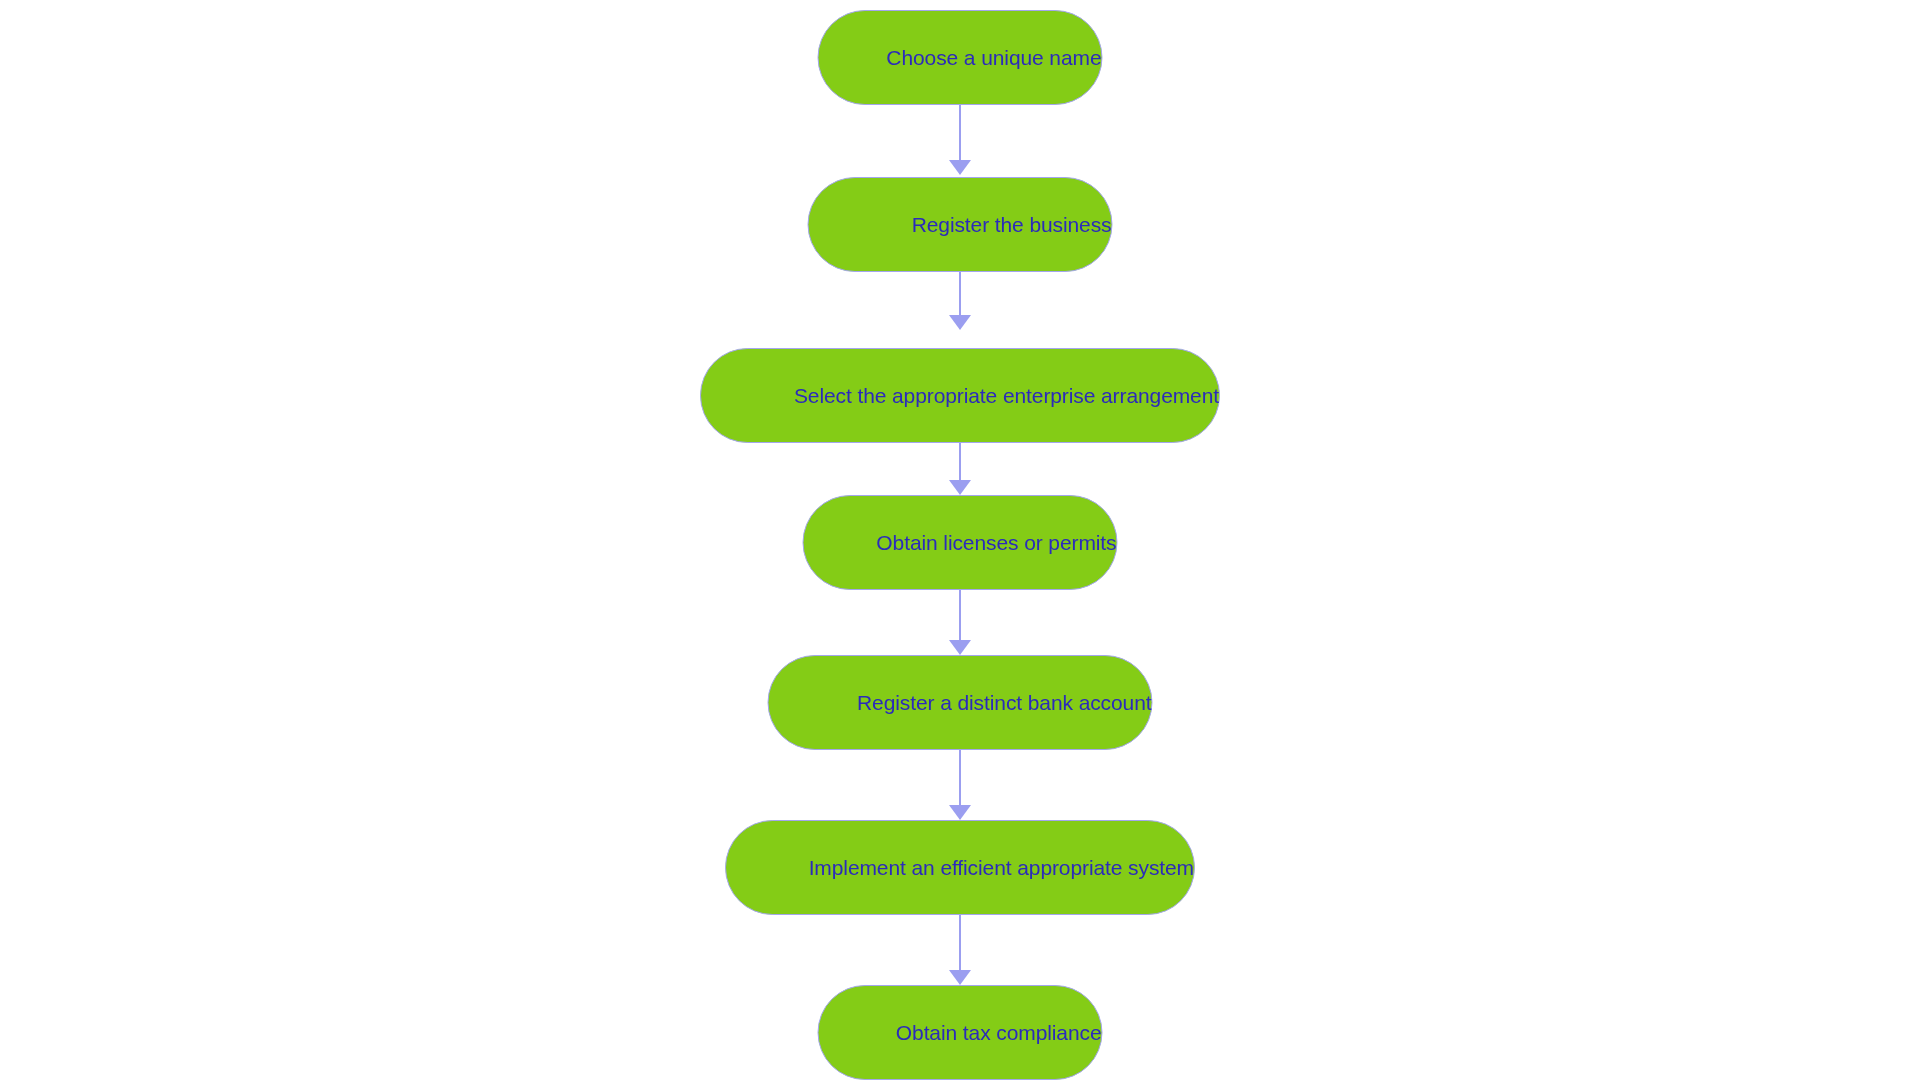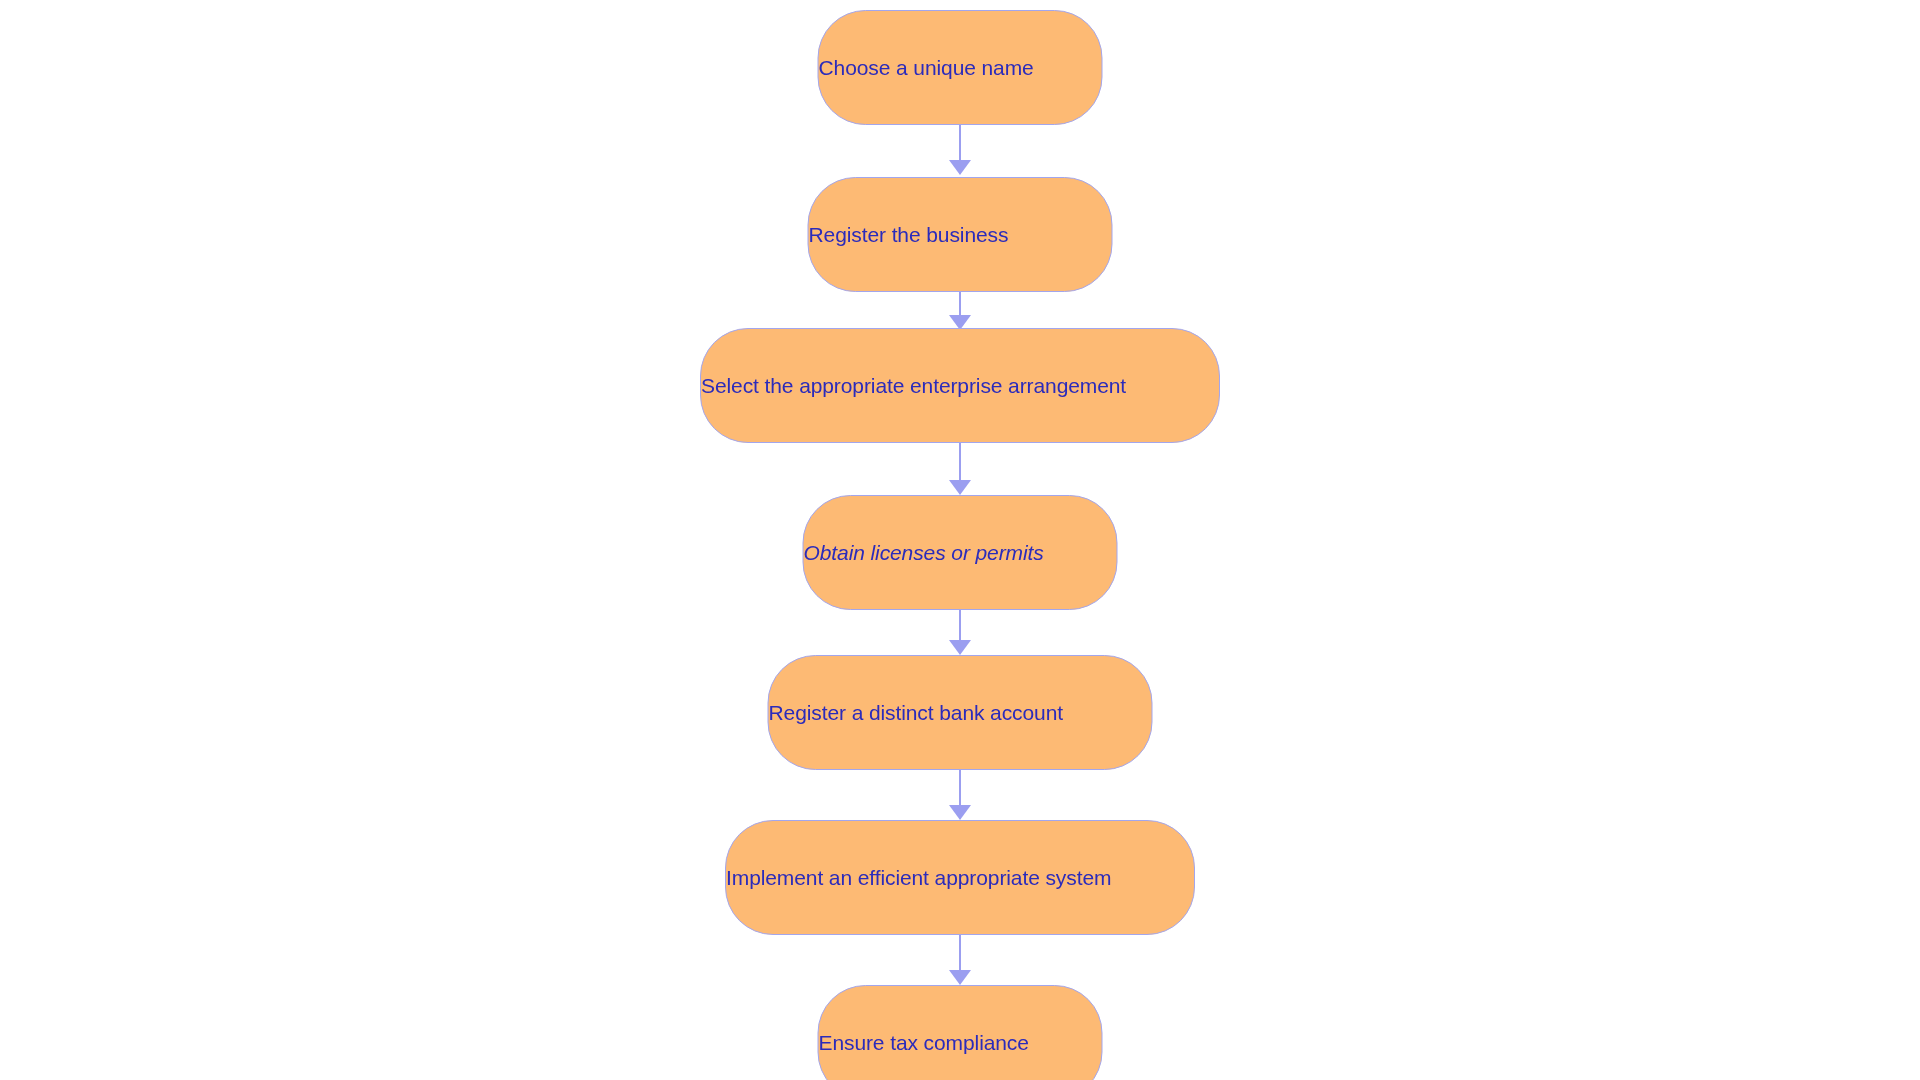--- a/index.html
+++ b/index.html
@@ -18,28 +18,28 @@
     position: relative;
     width: 1920px;
     height: 1080px;
     background: #ffffff;
   }
 
   
   .node {
     position: absolute;
     box-sizing: border-box;
-    height: 115px;
+    height: 95px;
     transform: translateX(-50%);
-    background: #fdba74;
+    background: #84cc16;
     border: 1.5px solid #a3a6ed;
     border-radius: 48px;
     display: flex;
     align-items: center;
-    justify-content: flex-start;
+    justify-content: flex-end;
     z-index: 2;
   }
   .node-label {
     color: #2b2bbb;
     font-size: 21px;
     line-height: 1;
     letter-spacing: -0.1px;
     white-space: nowrap;
     font-family: "Liberation Sans", sans-serif;
   }
@@ -88,30 +88,30 @@
 
   <div class="node" style="top:177px; left:960px; width:305px;">
     <span class="node-label">Register the business</span>
   </div>
 
   <div class="connector" style="top:270px; height:60px;">
     <div class="line" style="height:45px;"></div>
     <div class="head"></div>
   </div>
 
-  <div class="node" style="top:328px; left:960px; width:520px;">
+  <div class="node" style="top:348px; left:960px; width:520px;">
     <span class="node-label">Select the appropriate enterprise arrangement</span>
   </div>
 
   <div class="connector" style="top:425px; height:70px;">
     <div class="line" style="height:55px;"></div>
     <div class="head"></div>
   </div>
 
-  <div class="node" style="top:495px; left:960px; width:315px;font-style:italic;">
+  <div class="node" style="top:495px; left:960px; width:315px;">
     <span class="node-label">Obtain licenses or permits</span>
   </div>
 
   <div class="connector" style="top:590px; height:65px;">
     <div class="line" style="height:50px;"></div>
     <div class="head"></div>
   </div>
 
   <div class="node" style="top:655px; left:960px; width:385px;">
     <span class="node-label">Register a distinct bank account</span>
@@ -125,16 +125,16 @@
   <div class="node" style="top:820px; left:960px; width:470px;">
     <span class="node-label">Implement an efficient appropriate system</span>
   </div>
 
   <div class="connector" style="top:915px; height:70px;">
     <div class="line" style="height:55px;"></div>
     <div class="head"></div>
   </div>
 
   <div class="node" style="top:985px; left:960px; width:285px;">
-    <span class="node-label">Ensure tax compliance</span>
+    <span class="node-label">Obtain tax compliance</span>
   </div>
 
 </div>
 
 </body></html>

